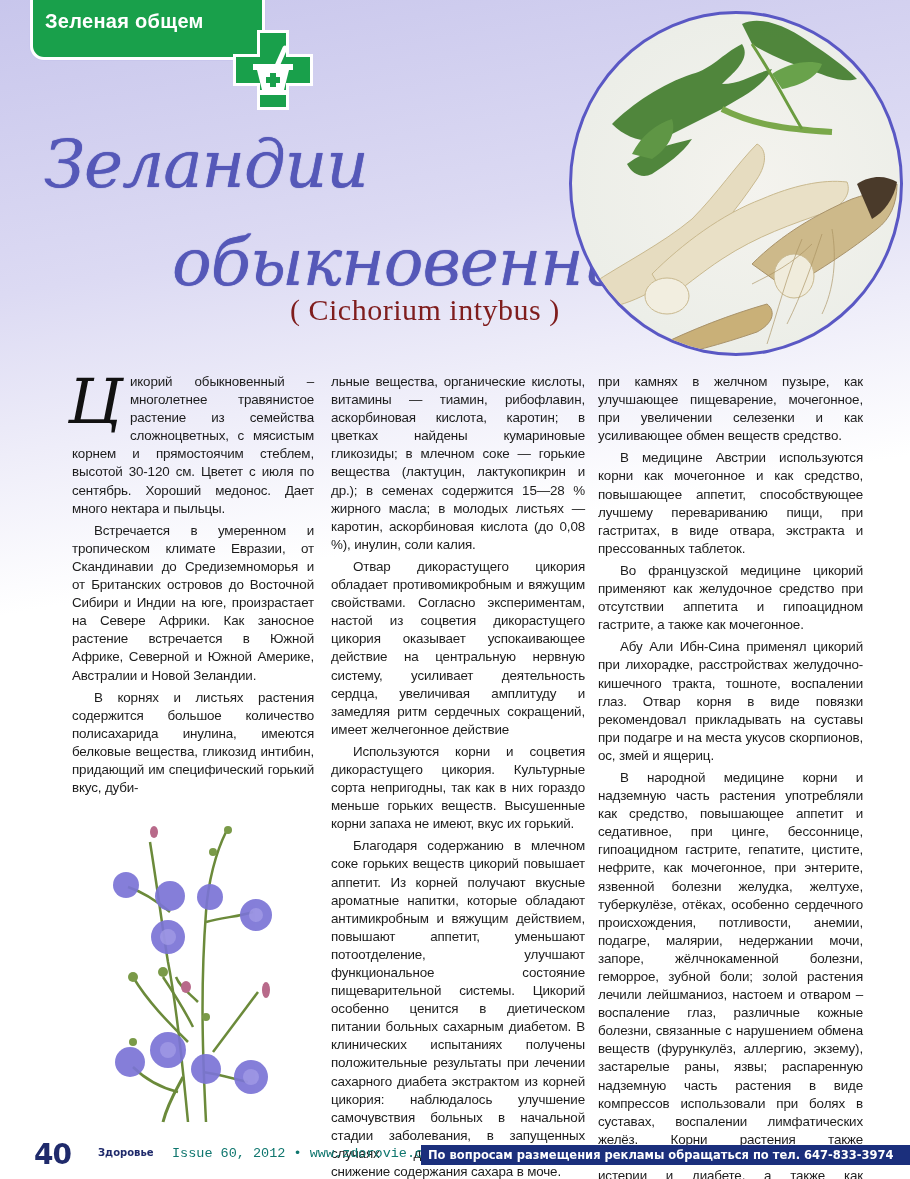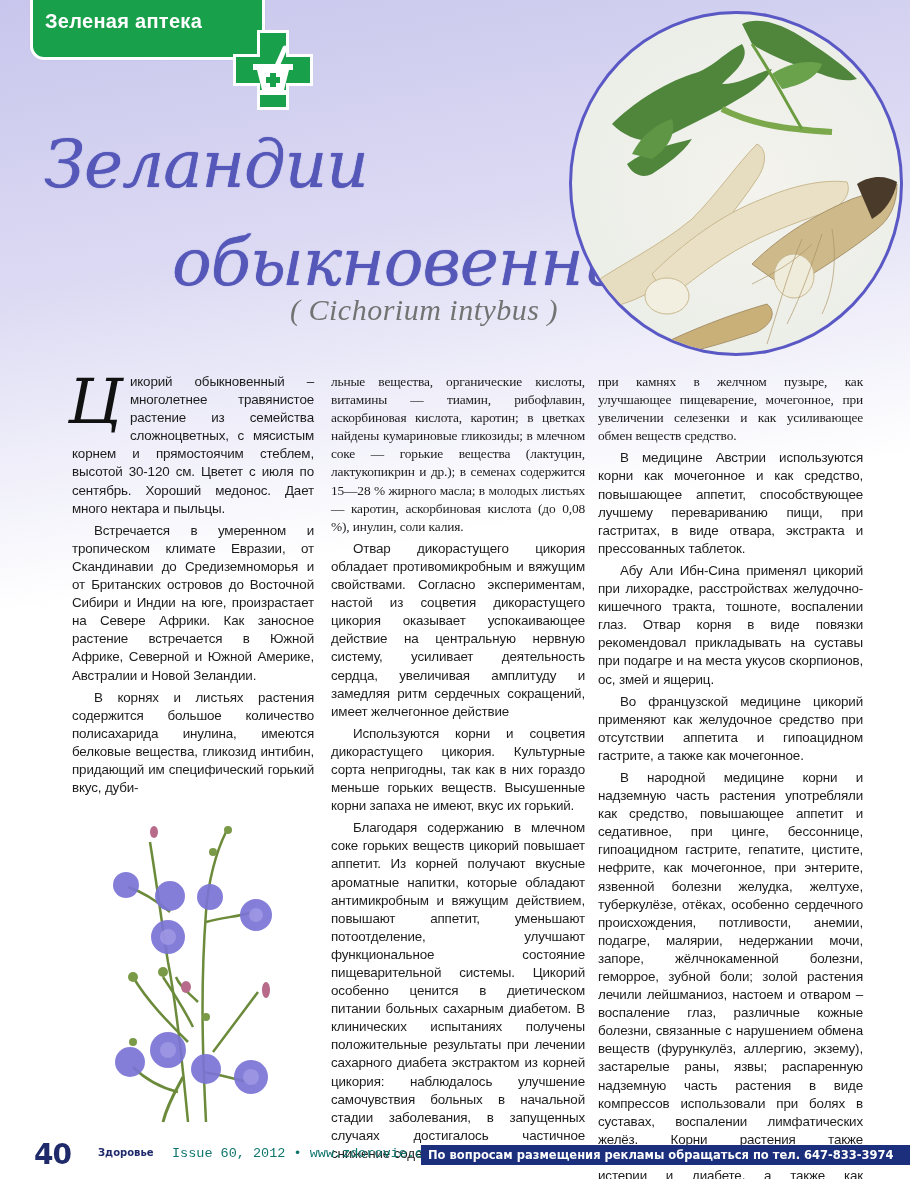--- a/index.html
+++ b/index.html
@@ -39,39 +39,39 @@
   .title-1, .title-2 {
     position: absolute; color: #5558b8;
     font-family: "DejaVu Serif", serif; font-style: italic;
     font-size: 66px; letter-spacing: -1px; line-height: 1;
     text-shadow: 0 0 1px #5558b8;
   }
   .title-1 { left: 44px; top: 132px; }
   .title-2 { left: 172px; top: 230px; }
   .latin {
     position: absolute; left: 290px; top: 293px;
-    font-family: "Liberation Serif", serif; font-style: italic;
-    font-size: 30px; color: #737373; letter-spacing: 0.5px;
+    font-family: "Liberation Serif", serif; 
+    font-size: 30px; color: #7f1d1d; letter-spacing: 0.5px;
   }
 
   
   .root-circle {
     position: absolute; left: 569px; top: 11px; width: 334px; height: 345px;
     border-radius: 50%; border: 3px solid #5a58c4; overflow: hidden;
     background: radial-gradient(ellipse at 55% 50%, #f4f3ee 0%, #eceee8 70%, #e4e6e0 100%);
   }
   .root-circle svg { position: absolute; left: 0; top: 0; }
 
   
   .col {
     position: absolute; top: 373px; font-size: 13.4px; line-height: 18.1px;
     text-align: justify; color: #1c1c1c; letter-spacing: -0.15px;
   }
   .col p { text-indent: 22px; margin: 0 0 4px 0; hyphens: manual; }
-  .col p.noindent { text-indent: 0; font-family: Liberation Serif, serif; }
+  .col p.noindent { text-indent: 0; }
   .col-1 { left: 72px; width: 242px; }
   .col-2 { left: 331px; width: 254px; }
   .col-3 { left: 598px; width: 265px; }
 
   .dropcap {
     float: left; font-family: "DejaVu Serif", serif; font-style: italic;
     font-size: 62px; line-height: 50px; height: 54px; margin: 4px 8px 0 -4px;
     color: #111; font-weight: normal;
   }
   .first-para { text-indent: 0 !important; }
@@ -101,21 +101,21 @@
     font-weight: bold; font-size: 11.5px; line-height: 20px; padding-left: 7px;
     white-space: nowrap;
   }
 </style>
 </head>
 <body>
 
 <div class="page">
 
   <div class="badge">
-    <span class="badge-text">Зеленая аптека</span>
+    <span class="badge-text">Зеленая общем</span>
   </div>
   <div class="cross">
     <div class="v"></div>
       <div class="h"></div>
     <div class="fill-v"></div>
       <div class="fill-h"></div>
     <svg width="44" height="52" viewBox="0 0 44 52">
       <line x1="26" y1="22" x2="34" y2="4" stroke="#fff" stroke-width="5" stroke-linecap="round"></line>
       <rect x="2" y="20" width="40" height="6" fill="#fff"></rect>
       <path d="M6 26 L38 26 L33 46 L11 46 Z" fill="#fff"></path>
@@ -168,22 +168,22 @@
     <p class="noindent">льные вещества, органические кислоты, витамины — тиамин, рибофлавин, аскорбиновая кислота, каротин; в цветках найдены кумариновые гликозиды; в млечном соке — горькие вещества (лактуцин, лактукопикрин и др.); в семенах содержится 15—28 % жирного масла; в молодых листьях — каротин, аскорбиновая кислота (до 0,08 %), инулин, соли калия.</p>
     <p>Отвар дикорастущего цикория обладает противомикробным и вяжущим свойствами. Согласно экспериментам, настой из соцветия дикорастущего цикория оказывает успокаивающее действие на центральную нервную систему, усиливает деятельность сердца, увеличивая амплитуду и замедляя ритм сердечных сокращений, имеет желчегонное действие</p>
     <p>Используются корни и соцветия дикорастущего цикория. Культурные сорта непригодны, так как в них гораздо меньше горьких веществ. Высушенные корни запаха не имеют, вкус их горький.</p>
     <p>Благодаря содержанию в млечном соке горьких веществ цикорий повышает аппетит. Из корней получают вкусные ароматные напитки, которые обладают антимикробным и вяжущим действием, повышают аппетит, уменьшают потоотделение, улучшают функциональное состояние пищеварительной системы. Цикорий особенно ценится в диетическом питании больных сахарным диабетом. В клинических испытаниях получены положительные результаты при лечении сахарного диабета экстрактом из корней цикория: наблюдалось улучшение самочувствия больных в начальной стадии заболевания, в запущенных случаях достигалось частичное снижение содержания сахара в моче.</p>
 
   </div>
 
   <div class="col col-3">
     <p class="noindent">при камнях в желчном пузыре, как улучшающее пищеварение, мочегонное, при увеличении селезенки и как усиливающее обмен веществ средство.</p>
     <p>В медицине Австрии используются корни как мочегонное и как средство, повышающее аппетит, способствующее лучшему перевариванию пищи, при гастритах, в виде отвара, экстракта и прессованных таблеток.</p>
+    <p>Во французской медицине цикорий применяют как желудочное средство при отсутствии аппетита и гипоацидном гастрите, а также как мочегонное.</p>
     <p>Абу Али Ибн-Сина применял цикорий при лихорадке, расстройствах желудочно-кишечного тракта, тошноте, воспалении глаз. Отвар корня в виде повязки рекомендовал прикладывать на суставы при подагре и на места укусов скорпионов, ос, змей и ящериц.</p>
-    <p>Во французской медицине цикорий применяют как желудочное средство при отсутствии аппетита и гипоацидном гастрите, а также как мочегонное.</p>
     <p>В народной медицине корни и надземную часть растения употребляли как средство, повышающее аппетит и седативное, при цинге, бессоннице, гипоацидном гастрите, гепатите, цистите, нефрите, как мочегонное, при энтерите, язвенной болезни желудка, желтухе, туберкулёзе, отёках, особенно сердечного происхождения, потливости, анемии, подагре, малярии, недержании мочи, запоре, жёлчнокаменной болезни, геморрое, зубной боли; золой растения лечили лейшманиоз, настоем и отваром – воспаление глаз, различные кожные болезни, связанные с нарушением обмена веществ (фурункулёз, аллергию, экзему), застарелые раны, язвы; распаренную надземную часть растения в виде компрессов использовали при болях в суставах, воспалении лимфатических желёз. Корни растения также употребляются при общем упадке сил, истерии и диабете, а также как улучшающее состав крови средство.</p>
   </div>
 
   <div class="flower">
     <svg width="200" height="318" viewBox="0 0 200 318">
       <g stroke="#6b8a3a" stroke-width="2.5" fill="none">
         <path d="M118 310 C115 250 112 180 118 100 C120 70 128 40 138 20"></path>
         <path d="M100 310 C95 260 90 200 80 150 C75 120 70 80 62 30"></path>
         <path d="M40 75 C55 80 70 90 82 100"></path>
         <path d="M118 110 C135 105 150 105 165 100"></path>

